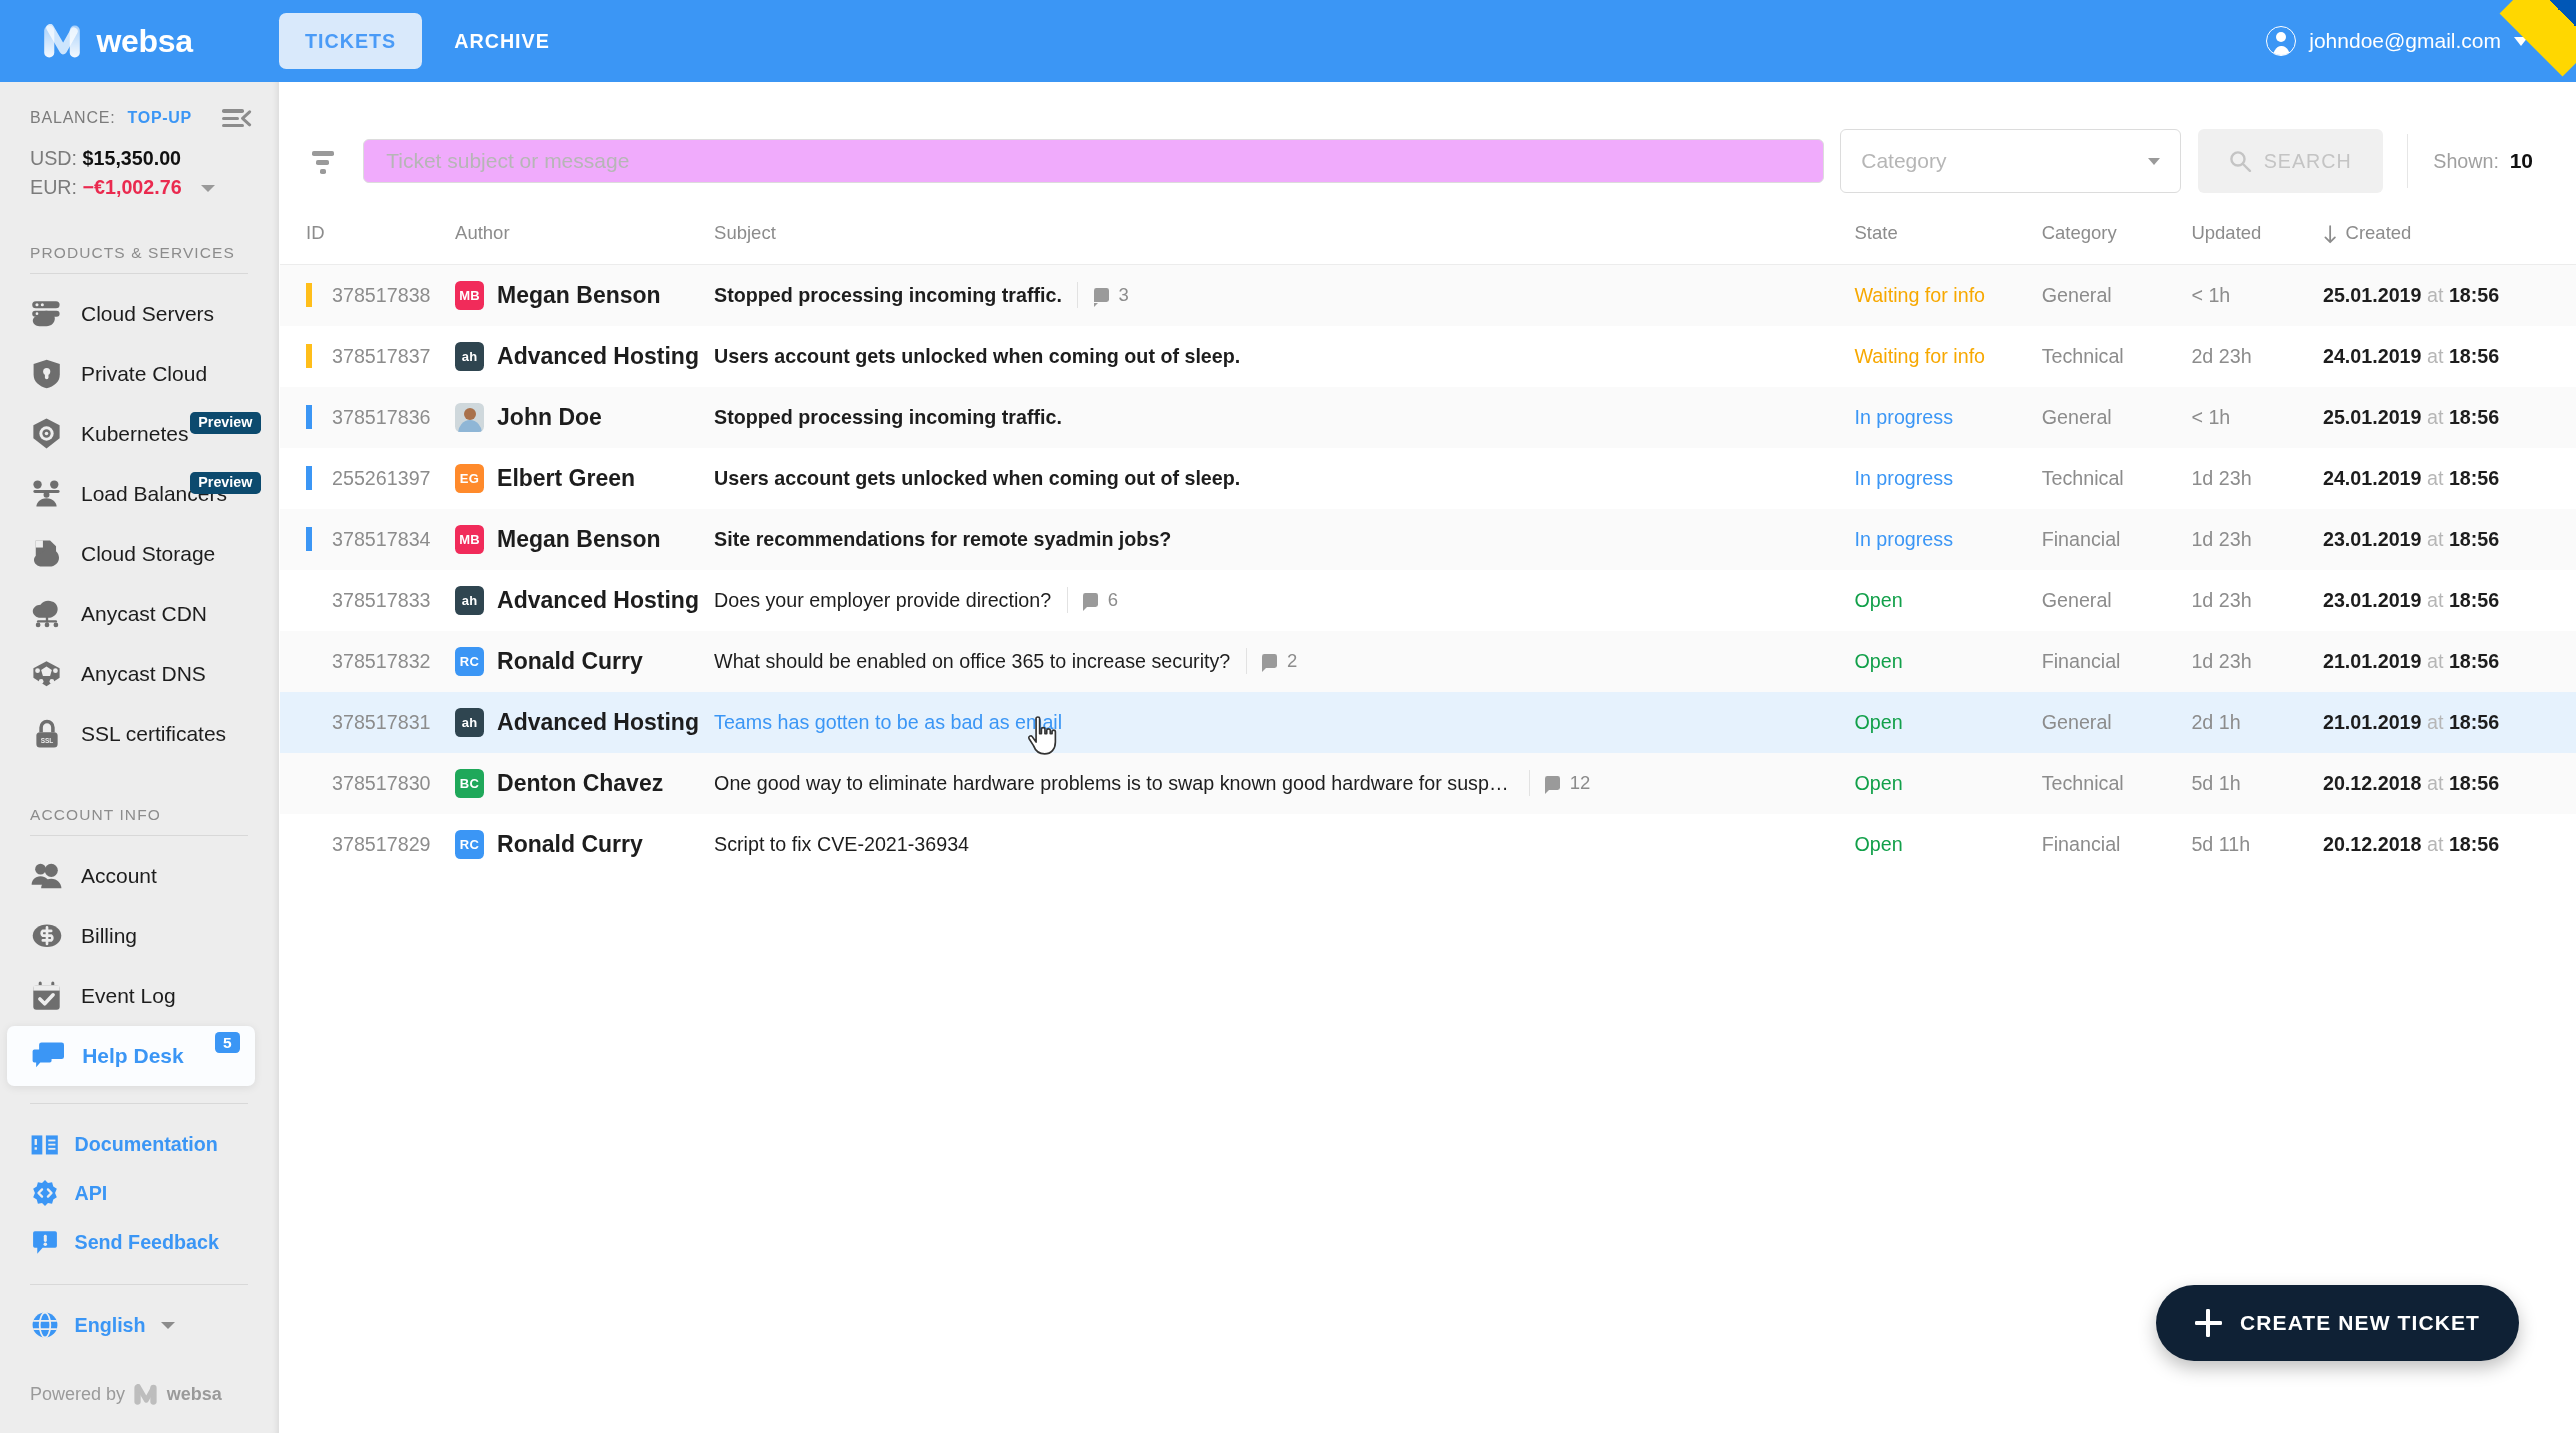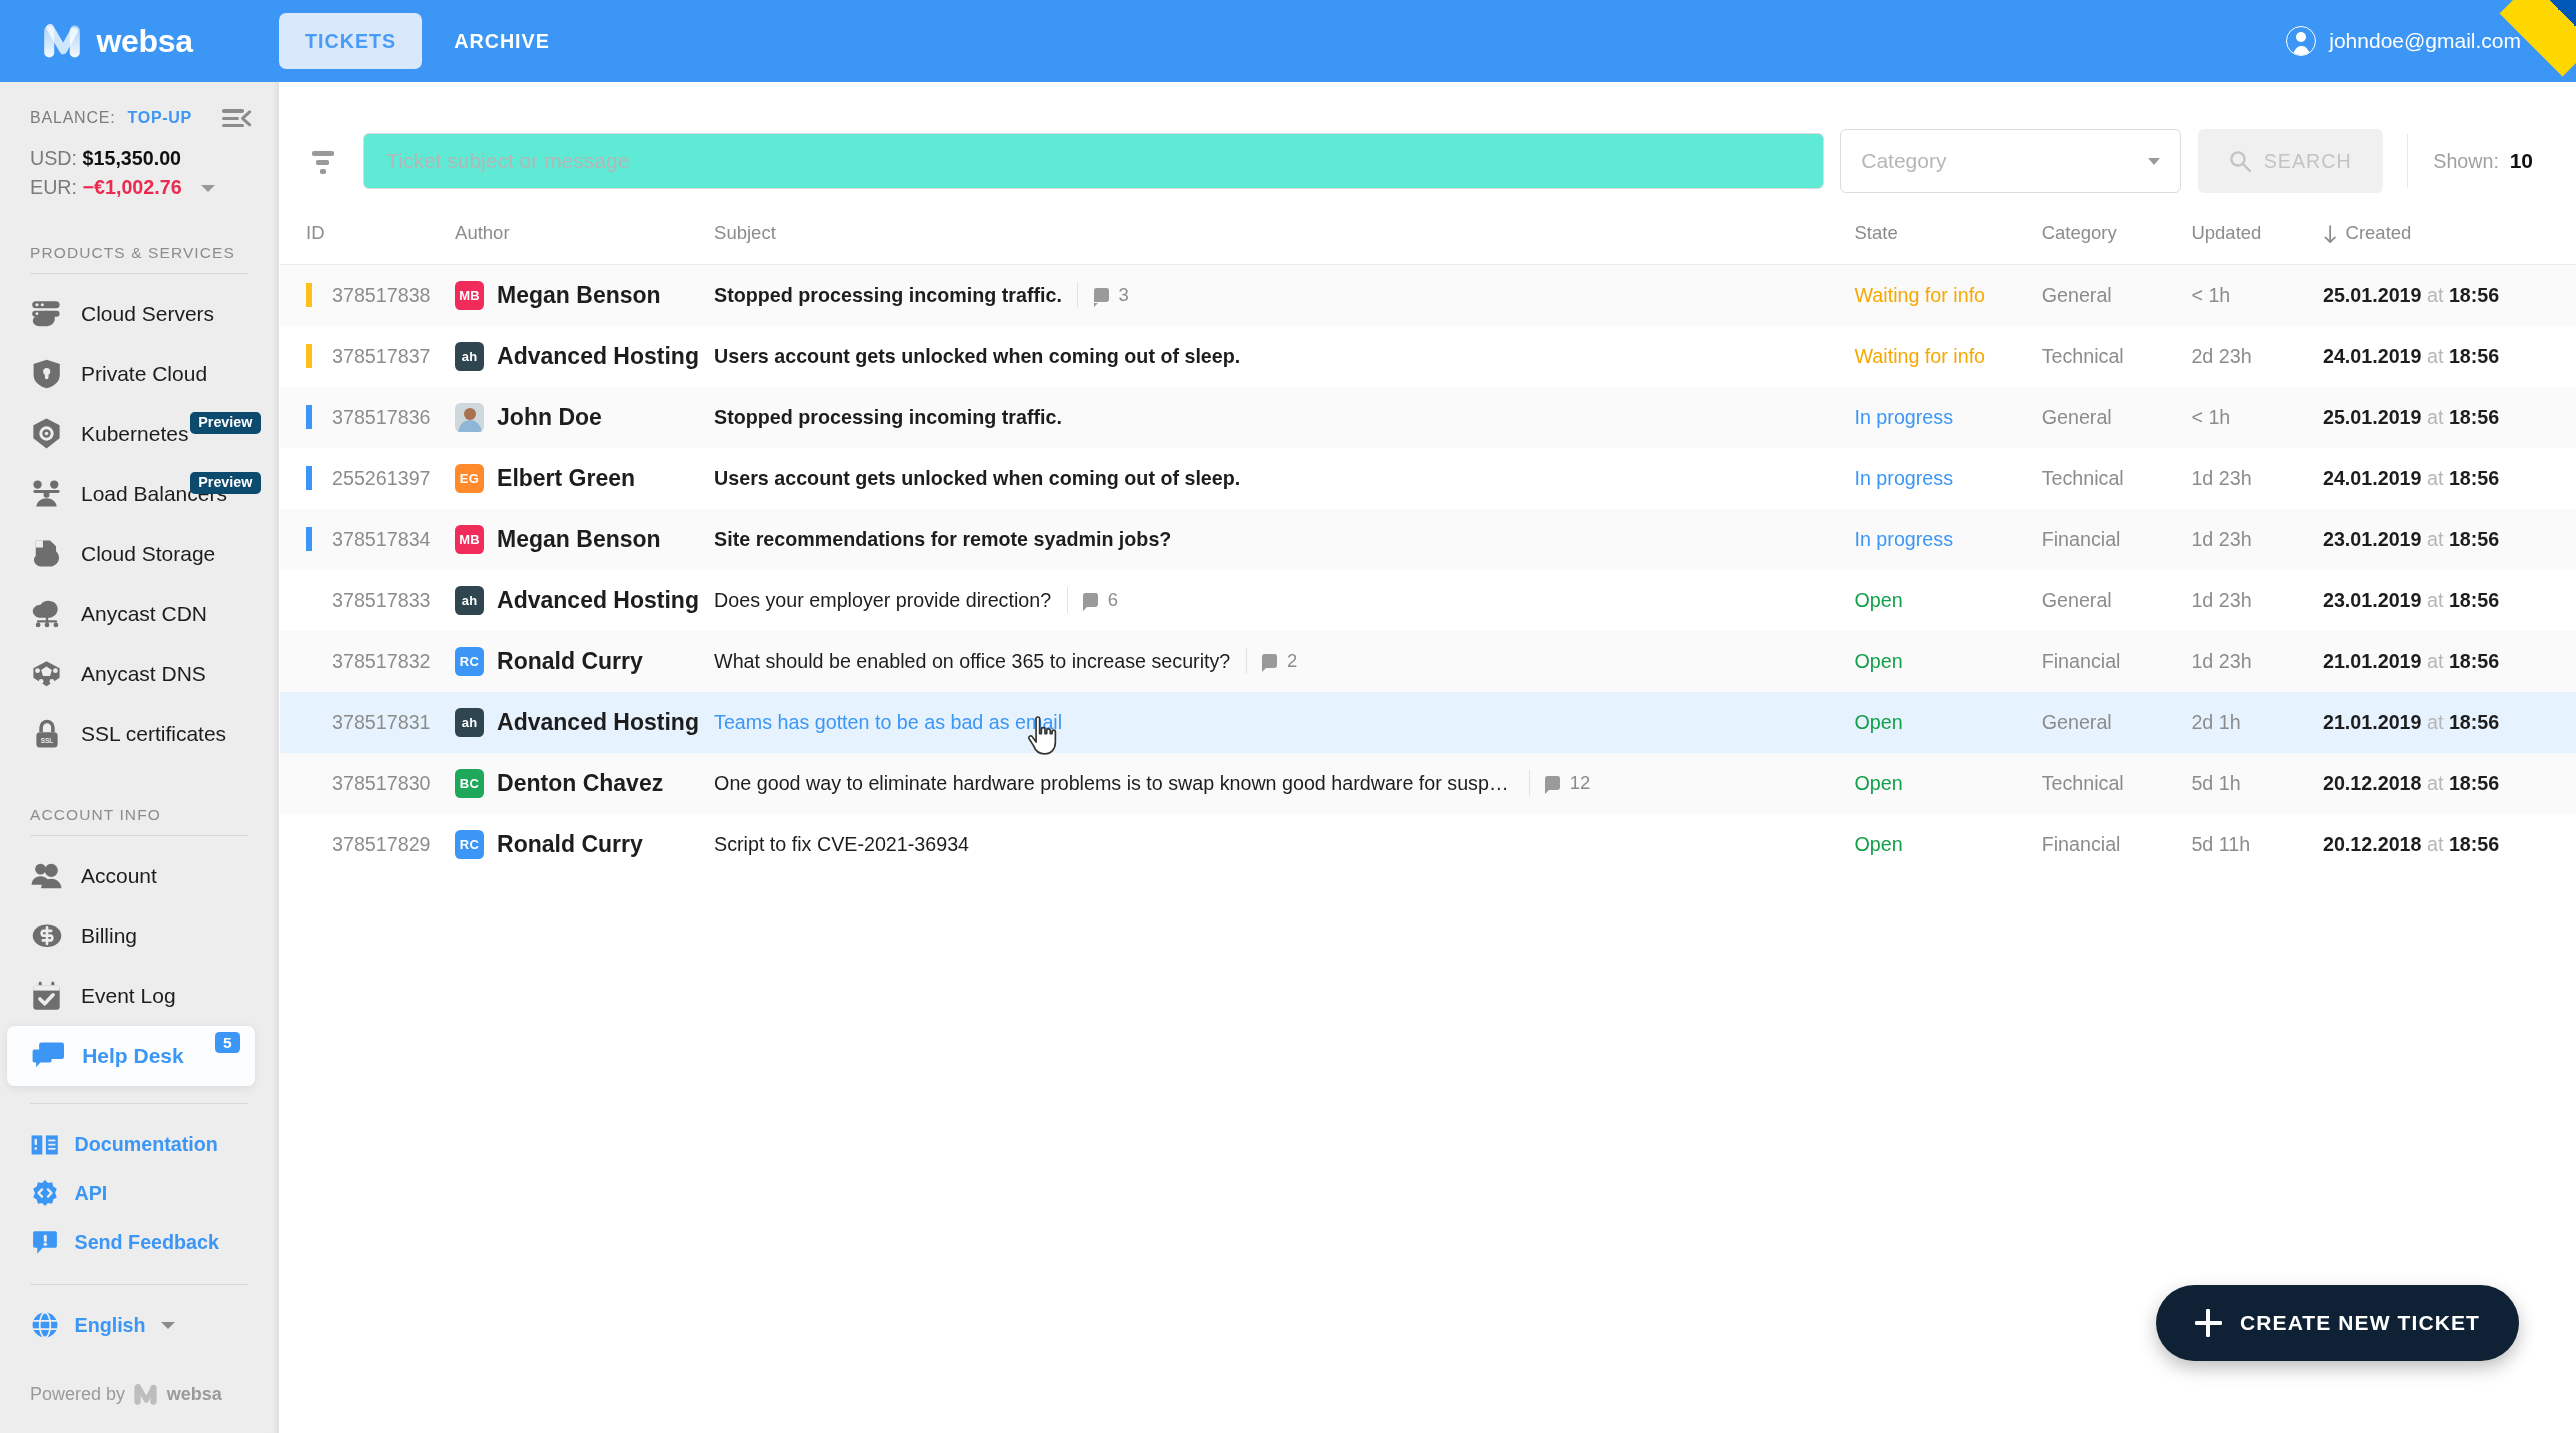--- a/index.html
+++ b/index.html
@@ -21,21 +21,21 @@
   .brand-name { color: #fff; font-size: 32px; font-weight: 700; letter-spacing: -0.3px; }
 
   .tabs { display: flex; align-items: center; gap: 6px; }
   .tab {
     font-size: 19.7px; font-weight: 700; letter-spacing: 1px;
     padding: 16.7px 26px; border-radius: 7.2px; color: #ffffff; cursor: pointer;
   }
   .tab.active { background: #d9e9fb; color: #4a9bf7; }
 
   .topbar-right {
-    margin-left: auto; display: flex; align-items: center; padding-right: 28px; gap: 13px;
+    margin-left: auto; display: flex; align-items: center; padding-right: 48px; gap: 13px;
   }
   .avatar-circle {
     width: 30px; height: 30px; border-radius: 50%;
     border: 1.8px solid #ffffff; display: flex; align-items: center; justify-content: center;
     position: relative; overflow: hidden;
   }
   .avatar-circle::before {
     content: ""; position: absolute; top: 5.4px; width: 10px; height: 10px;
     border-radius: 50%; background: #ffffff;
   }
@@ -128,22 +128,22 @@
   .main { position: absolute; top: 82px; left: 280px; width: 2296px; height: 1351px; background: #ffffff; }
 
   .toolbar { display: flex; align-items: center; height: 72px; padding: 0 43px 0 26px; margin-top: 43px; }
   .filter-icon { width: 35px; height: 35px; position: relative; cursor: pointer; margin-right: 21.5px; }
   .filter-icon i { position: absolute; left: 6px; background: #9a9a9a; border-radius: 1.8px; }
   .filter-icon i:nth-child(1) { top: 7.2px; width: 21.5px; height: 5.4px; }
   .filter-icon i:nth-child(2) { top: 16px; width: 13px; height: 5.4px; left: 10px; }
   .filter-icon i:nth-child(3) { top: 25px; width: 6.6px; height: 5.4px; left: 13.7px; }
 
   .search-input {
-    flex: 1 1 auto; height: 56px; border: 0.6px solid #dcdcdc; border-radius: 6px;
-    background: #5eead4; font-size: 21px; color: #333; padding: 0 22.7px; outline: none;
+    flex: 1 1 auto; height: 44px; border: 0.6px solid #dcdcdc; border-radius: 6px;
+    background: #f0abfc; font-size: 21px; color: #333; padding: 0 22.7px; outline: none;
     font-family: "Liberation Sans", sans-serif;
   }
   .search-input::placeholder { color: #b6b6b6; }
 
   .category-select {
     width: 341px; height: 64px; margin-left: 16.7px; border: 0.6px solid #dcdcdc; border-radius: 6px;
     background: #ffffff; display: flex; align-items: center; padding: 0 20px; cursor: pointer;
   }
   .category-label { font-size: 21px; color: #b6b6b6; }
   .sel-caret { margin-left: auto; width: 0; height: 0; border-left: 6.6px solid transparent; border-right: 6.6px solid transparent; border-top: 7.8px solid #9a9a9a; }

